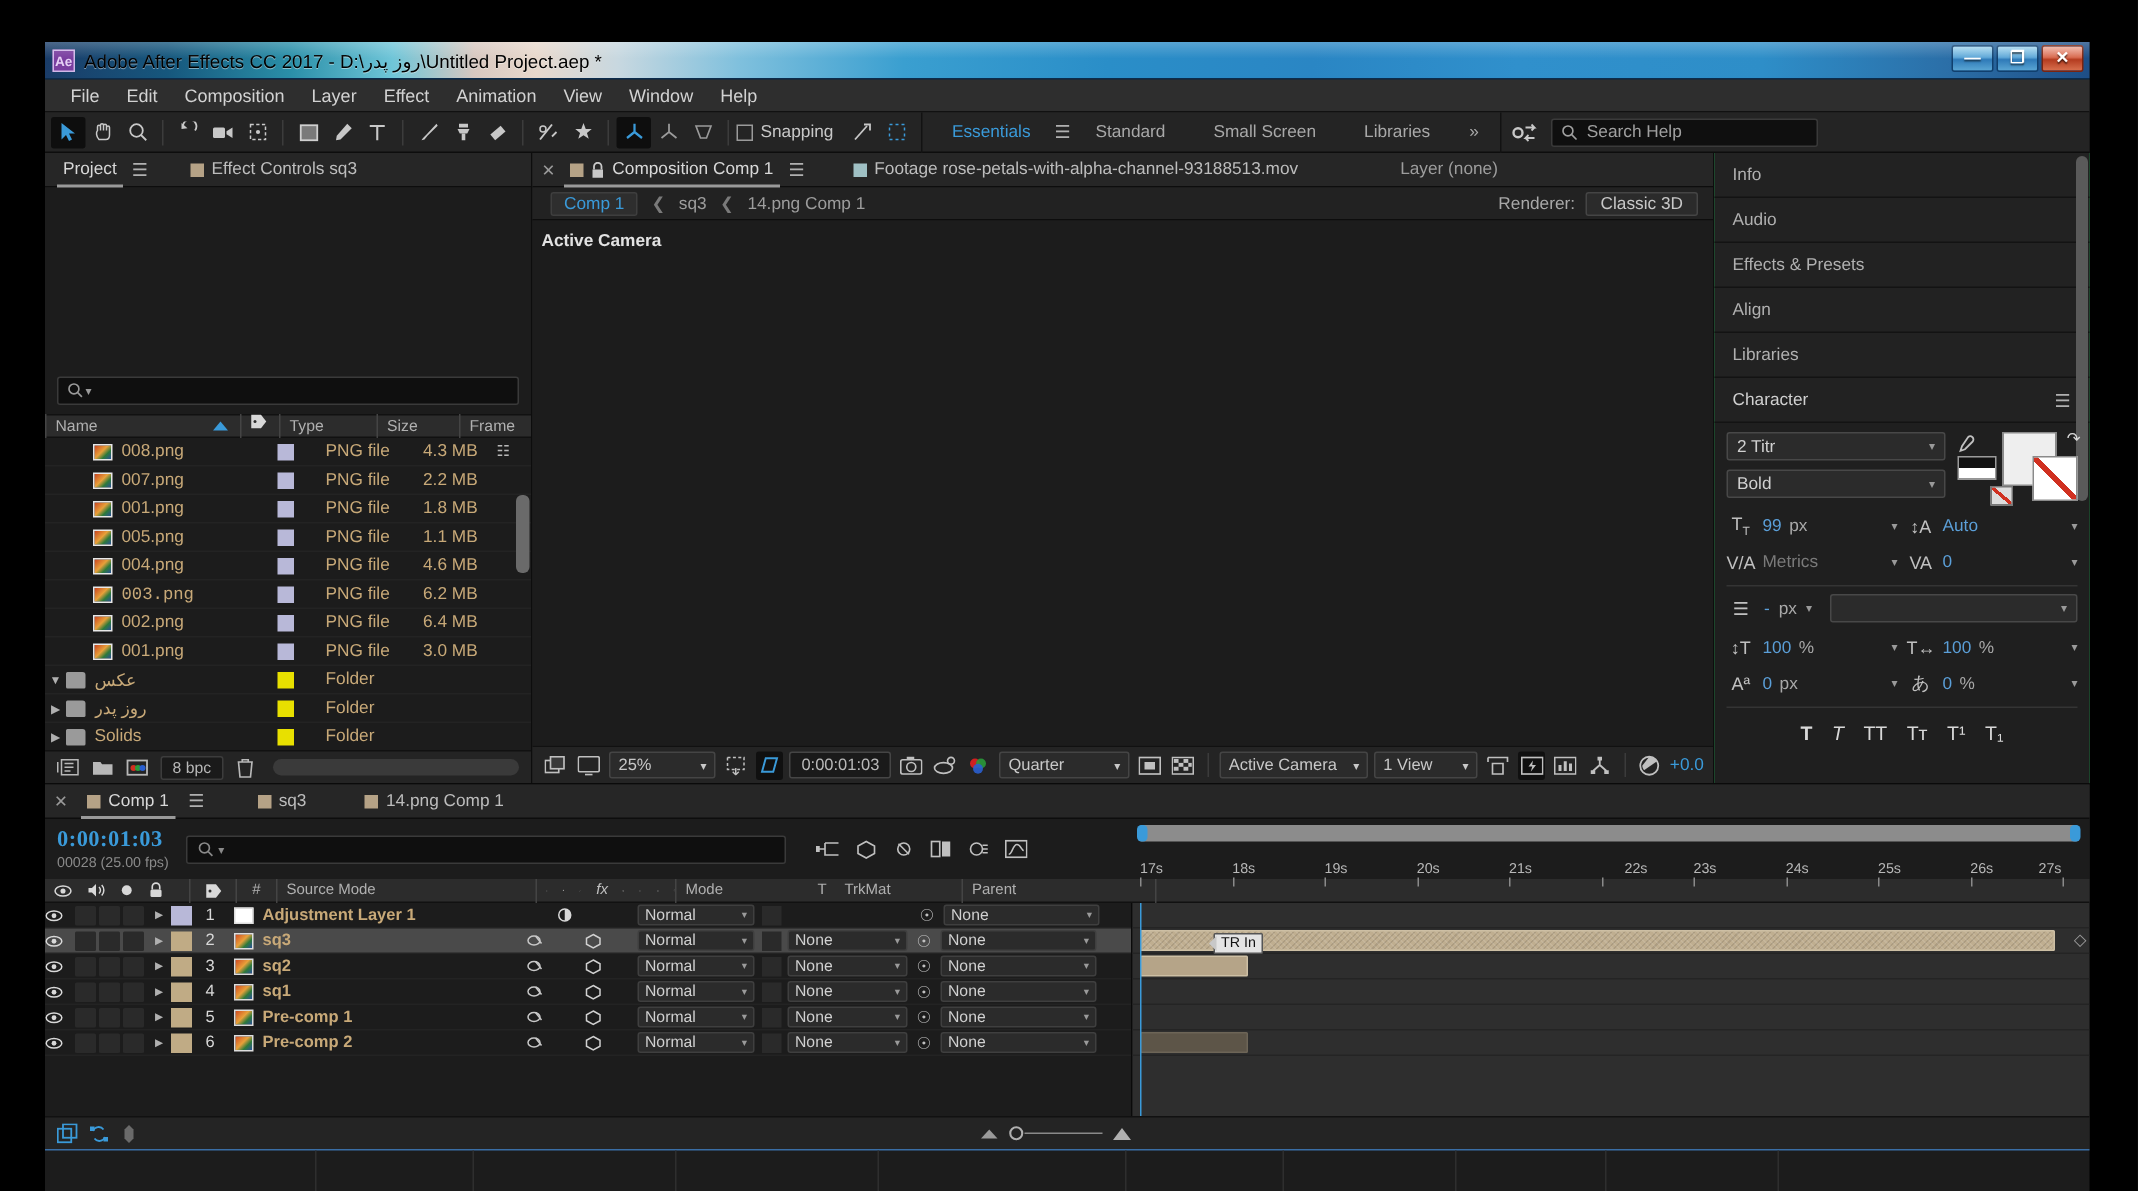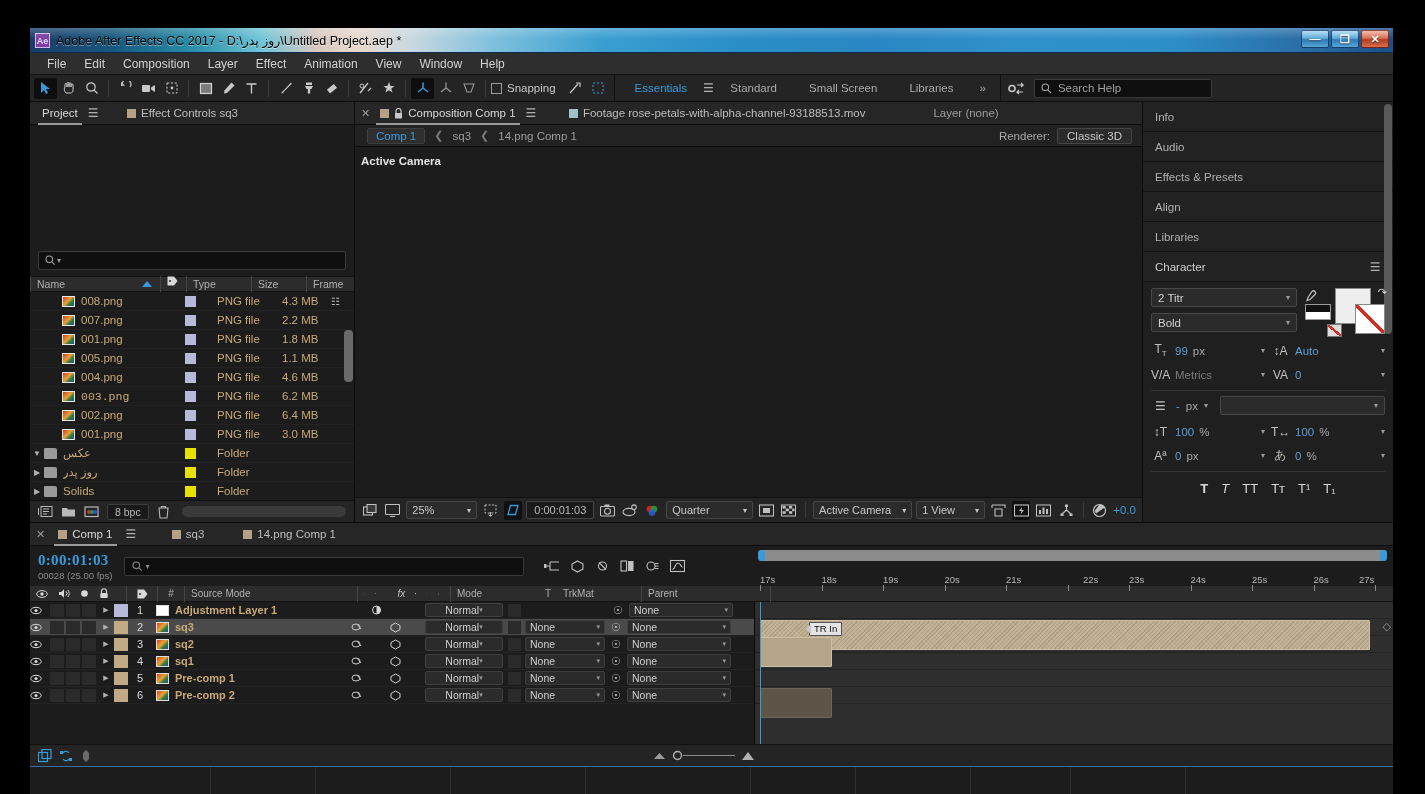--- a/index.html
+++ b/index.html
@@ -305,34 +305,34 @@
   .lrow .lbl-sw.lav { background: #b8b8d8; }
   .lrow .num { width: 24px; text-align: center; color: #d8d8d8; font-size: 11px; }
   .lrow .lico { width: 13px; height: 11px; margin: 0 6px 0 4px;
     background: linear-gradient(135deg,#d04a22 0%,#e8a03a 45%,#2e7a3a 70%,#2a4f9a 100%);
     border: 1px solid #ddd; flex: none; }
   .lrow .lico.white { background: #fff; border: 1px solid #ddd; }
   .lrow .lname { width: 150px; font-weight: bold; }
   .lrow .sw3 { width: 96px; display: flex; align-items: center; gap: 9px;
     padding-left: 6px; color: #d0d0d0; font-size: 10px; }
   .mode-dd { width: 78px; height: 14px; background: #2b2b2b; border: 1px solid #3f3f3f;
-    border-radius: 2px; display: flex; align-items: center; justify-content: center;
+    border-radius: 2px; display: flex; align-items: center; justify-content: space-between;
     padding: 0 4px; font-size: 10.5px; color: #d0d0d0; margin-left: 4px; }
   .tcell { width: 22px; }
   .tcell i { display: block; width: 13px; height: 13px; background: #2a2a2a; margin: 0 auto; }
   .trk-dd { width: 80px; height: 14px; background: #2b2b2b; border: 1px solid #3f3f3f;
     border-radius: 2px; display: flex; align-items: center; justify-content: space-between;
     padding: 0 4px; font-size: 10.5px; color: #d0d0d0; }
   .par-ic { width: 22px; text-align: center; color: #c0c0c0; font-size: 11px; }
   .par-dd { width: 104px; height: 14px; background: #2b2b2b; border: 1px solid #3f3f3f;
     border-radius: 2px; display: flex; align-items: center; justify-content: space-between;
     padding: 0 4px; font-size: 10.5px; color: #d0d0d0; }
   .tl-graph { flex: 1; position: relative; background: #2e2e2e; }
   .grow { height: 17px; border-bottom: 1px solid #242424; position: relative; }
-  .gbar { position: absolute; top: 1px; height: 30px;
+  .gbar { position: absolute; top: 1px; height: 14px;
     background: #b5a488; border: 1px solid #cdbfa4; border-radius: 1px; padding-left: 36px; }
   .gbar.tex {
     background-image:
       repeating-linear-gradient(45deg, rgba(255,255,255,.10) 0 1px, transparent 1px 3px),
       repeating-linear-gradient(-45deg, rgba(0,0,0,.10) 0 1px, transparent 1px 3px);
     background-color: #bfae90;
   }
   .gbar.dark { background: #5d5548; border-color: #6d6557; }
   .trin {
     position: absolute; left: 48px; top: 1px; background: #e4e4e4; border: 1px solid #555;

